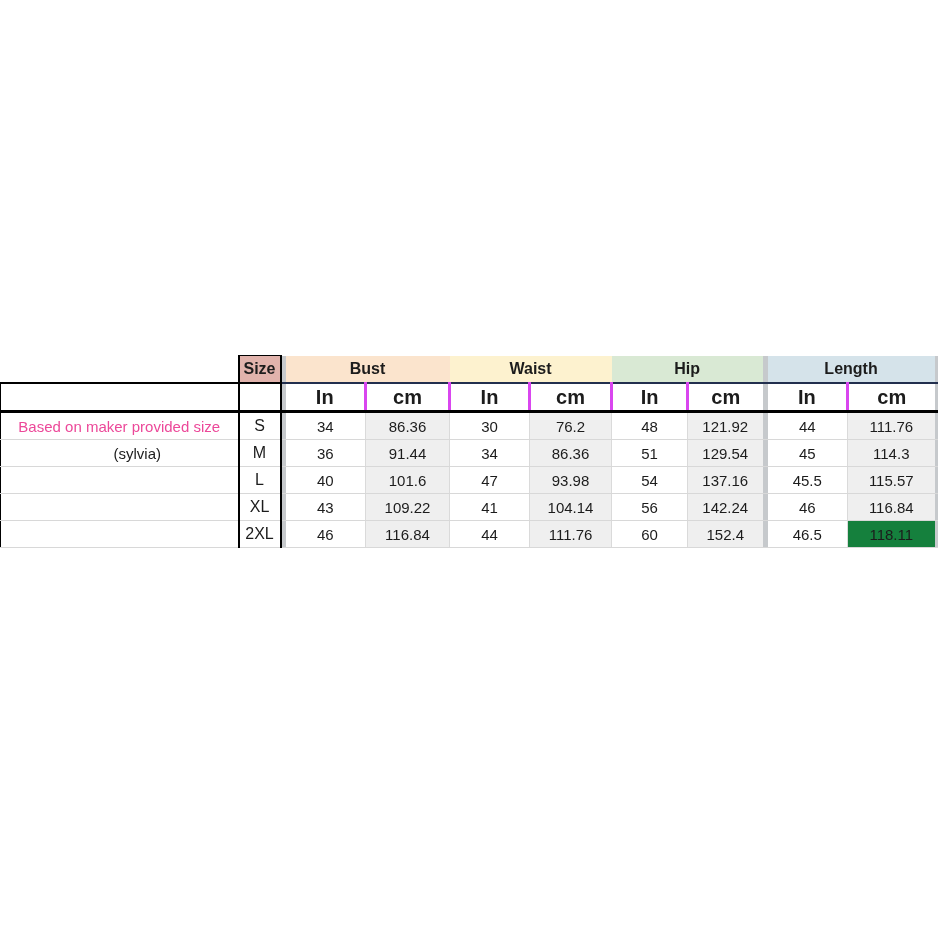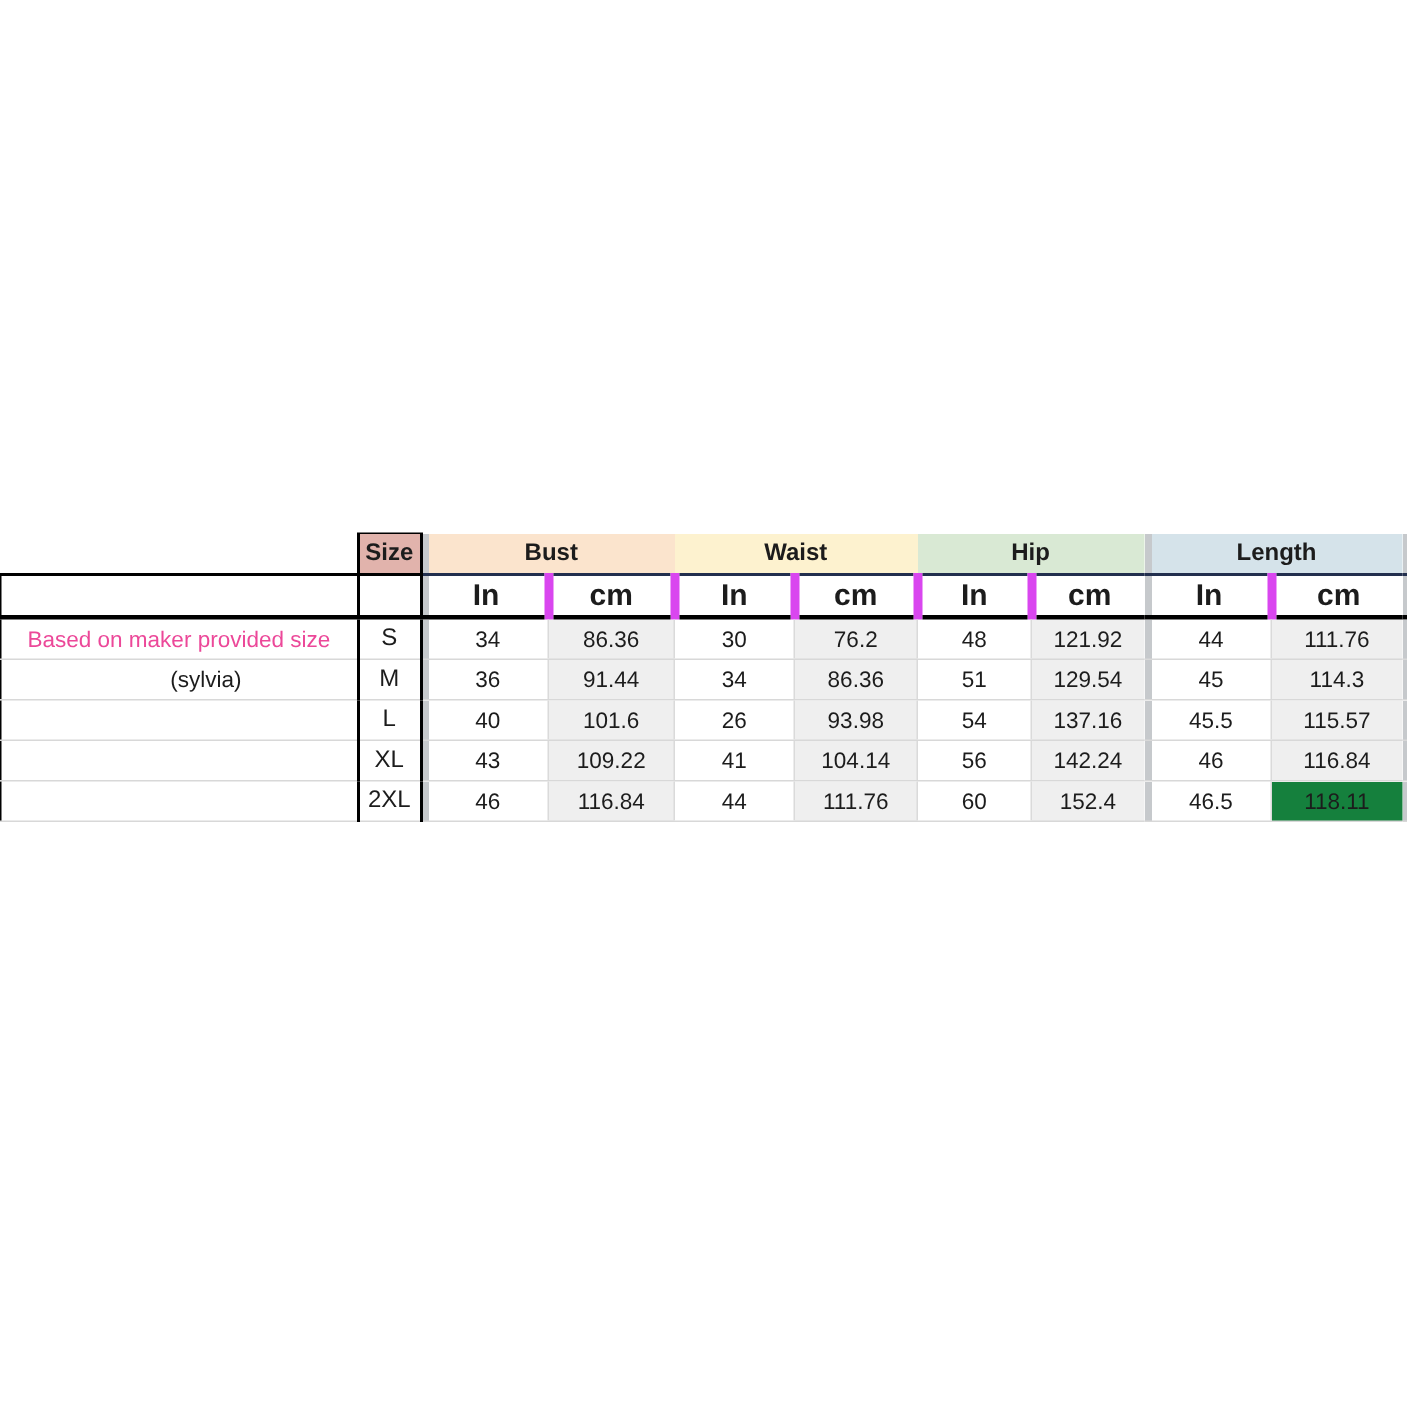--- a/index.html
+++ b/index.html
@@ -58,21 +58,21 @@
     background: #ffffff;
     border-bottom: 3px solid #000000;
   }
   tr.unit-row .label-cell {
     border-left: 1px solid #000000;
   }
   tr.unit-row .size-cell {
     border-left: 2px solid #000000;
     border-right: 2px solid #000000;
   }
-  tr.unit-row th.unit { border-left: 6px solid #d946ef; }
+  tr.unit-row th.unit { border-left: 3px solid #d946ef; }
   tr.unit-row th.unit.first { border-left: none; }
   tr.unit-row .vdiv { background: #c6c9cc; }
   
   tr.data-row td {
     height: 26px;
     font-size: 15px;
     border-bottom: 1px solid #d8d8d8;
   }
   tr.data-row .label-cell {
     border-left: 1px solid #000000;
@@ -168,21 +168,21 @@
     <td class="val in first">45</td>
     <td class="val cm" style="background: rgb(239, 239, 239);">114.3</td>
     <td class="vdiv"></td>
   </tr>
         <tr class="data-row">
     <td class="label-cell label-r3"></td>
     <td class="size-cell">L</td>
     <td class="vdiv"></td>
     <td class="val in first">40</td>
     <td class="val cm" style="background: rgb(239, 239, 239);">101.6</td>
-    <td class="val in">26</td>
+    <td class="val in">47</td>
     <td class="val cm" style="background: rgb(239, 239, 239);">93.98</td>
     <td class="val in">54</td>
     <td class="val cm" style="background: rgb(239, 239, 239);">137.16</td>
     <td class="vdiv"></td>
     <td class="val in first">45.5</td>
     <td class="val cm" style="background: rgb(239, 239, 239);">115.57</td>
     <td class="vdiv"></td>
   </tr>
         <tr class="data-row">
     <td class="label-cell label-r4"></td>

